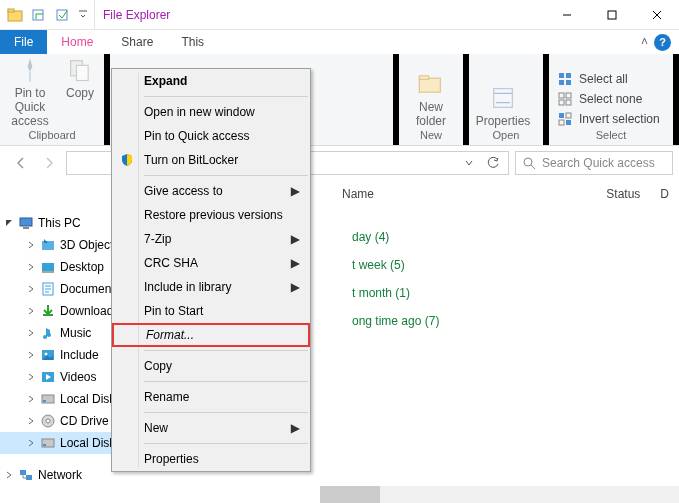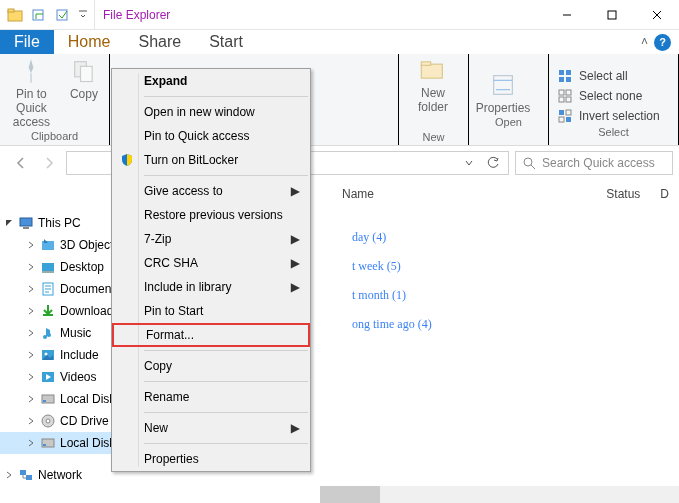--- a/index.html
+++ b/index.html
@@ -8,29 +8,29 @@
   
   .titlebar { height: 30px; display: flex; align-items: center; border-bottom: 1px solid #e5e5e5; }
   .qat { display: flex; align-items: center; padding: 0 4px; gap: 2px; border-right: 1px solid #e5e5e5; height: 100%; }
   .qat .ico { width: 22px; height: 22px; display: flex; align-items: center; justify-content: center; }
   .title { flex: 1; padding-left: 8px; color: #a21caf; font-size: 12px; }
   .wincontrols { display: flex; height: 100%; }
   .wincontrols .btn { width: 45px; display: flex; align-items: center; justify-content: center; }
 
   
   .tabs { height: 24px; display: flex; align-items: stretch; }
-  .tab { padding: 0 14px; display: flex; align-items: center; font-size: 16px; color: #444; }
+  .tab { padding: 0 14px; display: flex; align-items: center; font-size: 12px; color: #444; }
   .tab.file { background: #1979ca; color: #fff; }
-  .tab.active { color: #a16207; }
+  .tab.active { color: #ec4899; }
   .tabs-right { margin-left: auto; display: flex; align-items: center; padding-right: 8px; gap: 6px; }
   .help-circle { width: 17px; height: 17px; border-radius: 50%; background: #1979ca; color: #fff; display: flex; align-items: center; justify-content: center; font-weight: bold; font-size: 11px; }
 
   
   .ribbon { height: 92px; background: #f5f6f7; border-bottom: 1px solid #dadbdc; display: flex; }
-  .group { border-right: 1px solid #000000; display: flex; flex-direction: column; justify-content: center; padding: 4px 6px; }
+  .group { border-right: 6px solid #000000; display: flex; flex-direction: column; justify-content: flex-end; padding: 4px 6px; }
   .group .items { display: flex; gap: 8px; align-items: flex-start; }
   .bigbtn { width: 56px; display: flex; flex-direction: column; align-items: center; text-align: center; color: #666; gap: 2px; }
   .bigbtn svg { opacity: 0.55; }
   .group .glabel { color: #666; text-align: center; font-size: 11px; padding-top:1px; }
   .smallstack { display: flex; flex-direction: column; gap: 2px; }
   .smallbtn { display: flex; align-items: center; gap: 6px; color: #444; white-space: nowrap; padding: 1px 2px; }
   .smallbtn svg { flex-shrink: 0; }
 
   
   .navrow { height: 34px; display: flex; align-items: center; padding: 4px 6px 4px 10px; gap:6px; }
@@ -50,35 +50,35 @@
   .titem { display: flex; align-items: center; gap: 4px; height: 22px; padding-left: 10px; white-space: nowrap; }
   .titem.sub { padding-left: 26px; }
   .titem.sel { background: #cce8ff; }
   .titem .chev { width: 10px; color: #6a6a6a; display:flex; justify-content:center;}
   .titem.top { padding-left: 4px; }
   .titem.top .chev.open { transform: none; }
   .ico16 { width: 16px; height: 16px; display:flex; align-items:center; justify-content:center; }
 
   .content { flex: 1; padding: 8px 12px; display: flex; flex-direction: column; gap: 10px; }
   .fitem { white-space: nowrap; }
-  .fitem .fname { color: #3b82f6; font-family: Liberation Serif, serif; }
+  .fitem .fname { color: #15803d; }
 
   
   .hscroll { height: 17px; background: #f0f0f0; display:flex; align-items:center; }
   .hscroll .thumb { height: 17px; background: #cccccc; }
 
   
   .ctxmenu { position: absolute; background: #f0f0f0; border: 1px solid #a0a0a0; box-shadow: 2px 2px 3px rgba(0,0,0,.25); width: 200px; }
   .ctxmenu .row { height: 24px; display: flex; align-items: center; padding: 0 8px 0 32px; position: relative; color: #000; }
   .ctxmenu .row .arrow { position: absolute; right: 10px; color: #333; }
   .ctxmenu .row .micon { position: absolute; left: 6px; width: 18px; display:flex; justify-content:center; }
   .ctxmenu .sep { height: 1px; background: #d0d0d0; margin: 3px 2px 3px 32px; }
   .ctxmenu .row.bold { font-weight: 600; }
   .ctxmenu .rule { position:absolute; left:26px; top:4px; bottom:4px; width:1px; background:#dcdcdc; }
-  .highlight-red { border: 2px solid #e53935; }
+  .highlight-red { border: 2px solid #e53935; font-style: italic; }
 </style>
 </head>
 <body>
 
 <div class="titlebar">
   <div class="qat">
     <span class="ico">
       <svg width="16" height="16" viewBox="0 0 16 16">
           <rect x="1" y="4" width="14" height="10" fill="#ffd86b" stroke="#c8a13e"></rect>
           <rect x="1" y="2" width="6" height="3" fill="#ffd86b" stroke="#c8a13e"></rect>
@@ -119,21 +119,21 @@
           <path d="M1 1 L9 9 M9 1 L1 9" stroke="#000"></path>
         </svg>
       </div>
   </div>
 </div>
 
 <div class="tabs">
   <div class="tab file">File</div>
   <div class="tab active">Home</div>
   <div class="tab">Share</div>
-  <div class="tab">Start</div>
+  <div class="tab">This</div>
   <div class="tabs-right">
     <span style="color:#666;">˄</span>
     <span class="help-circle">?</span>
   </div>
 </div>
 
 <div class="ribbon">
   <div class="group" style="width:110px;">
     <div class="items">
       <div class="bigbtn">
@@ -149,21 +149,21 @@
             <rect x="9" y="8" width="10" height="13" fill="#fff" stroke="#aaa"></rect>
           </svg>
         <span>Copy</span>
       </div>
     </div>
     <div class="glabel">Clipboard</div>
   </div>
 
   <div class="group" style="flex:1;"></div>
 
-  <div class="group" style="width:70px;gap:16px;">
+  <div class="group" style="width:70px;">
     <div class="items">
       <div class="bigbtn">
         <svg width="30" height="28" viewBox="0 0 24 24">
             <rect x="2" y="7" width="18" height="12" fill="#ffe29a" stroke="#c8a13e"></rect>
             <rect x="2" y="5" width="8" height="3" fill="#ffe29a" stroke="#c8a13e"></rect>
           </svg>
         <span>New folder</span>
       </div>
     </div>
     <div class="glabel">New</div>
@@ -434,21 +434,21 @@
         </span>
       <span>Network</span>
     </div>
   </div>
 
   <div class="content" style="padding-left:200px; padding-top:22px;">
     <div id="folder-items" style="display: flex; flex-direction: column; gap: 14px;">
         <div class="fitem"><span class="fname">day (4)</span></div>
         <div class="fitem"><span class="fname">t week (5)</span></div>
         <div class="fitem"><span class="fname">t month (1)</span></div>
-        <div class="fitem"><span class="fname">ong time ago (4)</span></div>
+        <div class="fitem"><span class="fname">ong time ago (7)</span></div>
       </div>
   </div>
 </div>
 
 <div class="hscroll" style="margin-left:320px;">
   <div class="thumb" style="width:60px;"></div>
 </div>
 
 <div class="ctxmenu" style="left:111px; top:68px;">
   <div class="rule"></div>

